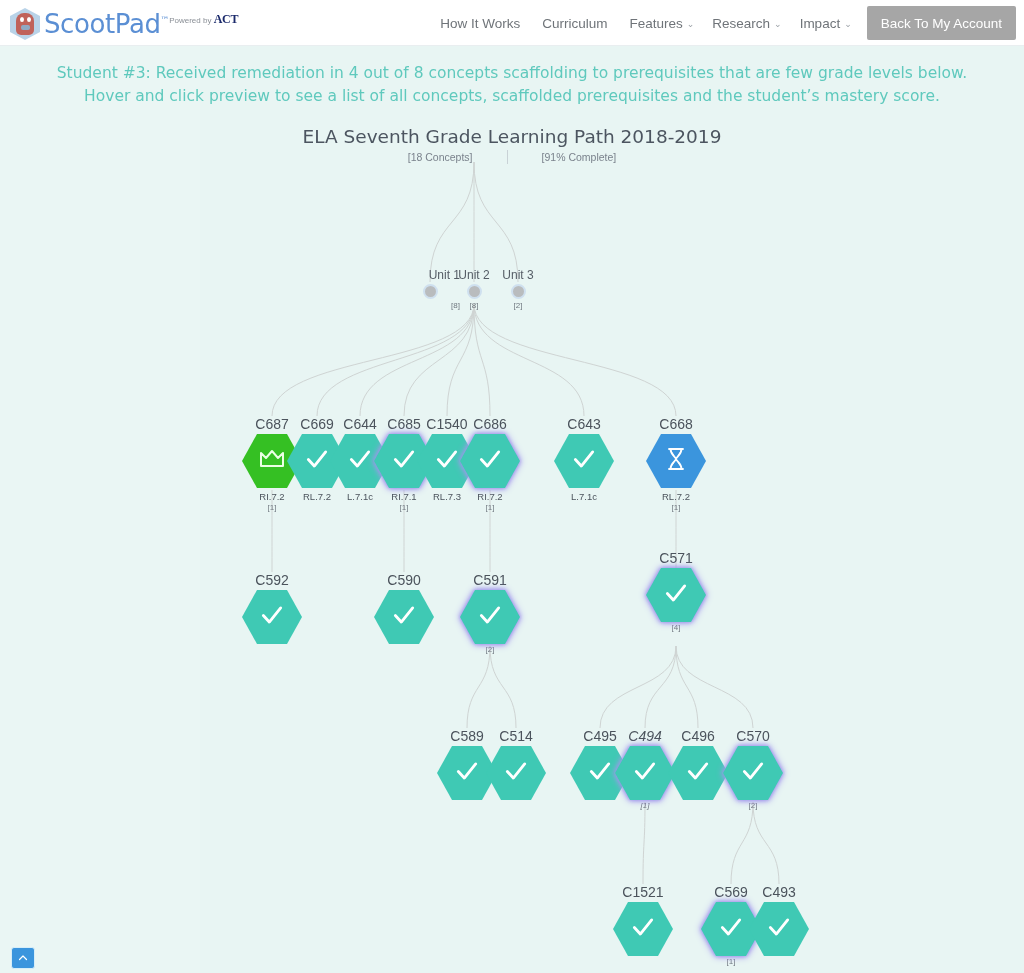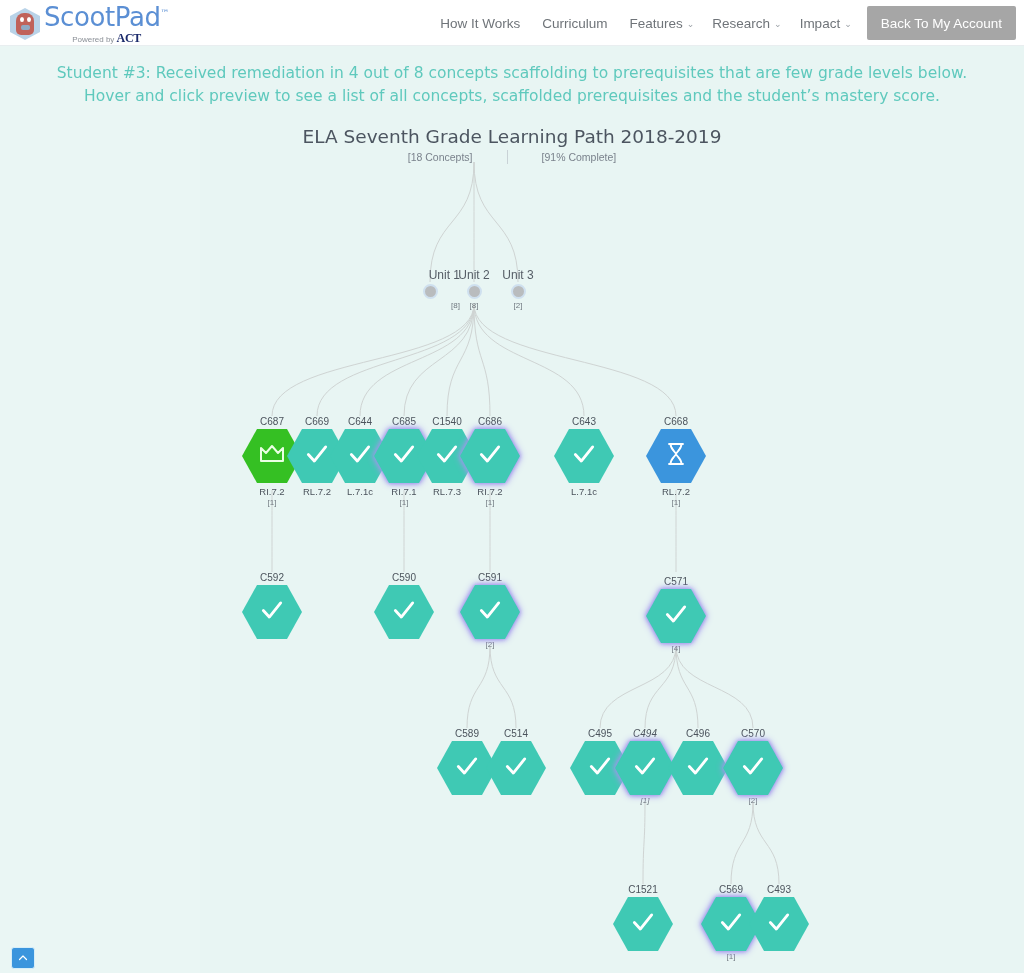--- a/index.html
+++ b/index.html
@@ -35,21 +35,21 @@
     border-radius:8px 8px 5px 5px;
   }
   .logo-badge .eye{
     position:absolute; top:9px; width:4px;height:5px;background:#fff;border-radius:50%;
   }
   .logo-badge .eye.l{ left:10px;}
   .logo-badge .eye.r{ left:17px;}
   .logo-badge .mouth{
     position:absolute; left:11px; top:17px; width:9px;height:5px;background:#8fa9c4;border-radius:2px;
   }
-  .logo-text-col{ display:flex; flex-direction:column; line-height:1;align-items:center; }
+  .logo-text-col{ display:flex; flex-direction:row; line-height:1; }
   .logo-word {
     font-size:26px; color:#5b8fd4; letter-spacing:-0.4px;
     font-family:"DejaVu Sans", sans-serif;
     position:relative;
   }
   .logo-tm{ font-size:9px; vertical-align:super; color:#5b8fd4; }
   .logo-sub{
     font-size:8px; color:#8a8f96; text-align:right; margin-top:2px;
     white-space:nowrap;
   }
@@ -118,21 +118,21 @@
     margin:0 auto;
   }
   .unit-count{ font-size:8px; color:#6f777f; margin-top:2px; }
 
   
   .node{
     position:absolute; width:66px; text-align:center;
     transform:translateX(-33px);
   }
   .node-id{
-    font-size:10px; color:#4b535c; margin-bottom:2px; white-space:nowrap;
+    font-size:14px; color:#4b535c; margin-bottom:2px; white-space:nowrap;
   }
   .hex{
     width:60px; height:54px; margin:0 auto; position:relative;
     display:flex; align-items:center; justify-content:center;
     clip-path: polygon(25% 0%, 75% 0%, 100% 50%, 75% 100%, 25% 100%, 0% 50%);
     background:#3fc9b4;
   }
   .hex.green{ background:#35c023; }
   .hex.blue{ background:#3b95dd; }
   .node.glow .hexwrap{
@@ -377,21 +377,21 @@
           <div class="node-id">C591</div>
           <div class="hexwrap">
             <div class="hex">
               <span><svg class="check" viewBox="0 0 24 24">
                   <path d="M4 12.5 L9.5 18.5 L20 5.5" fill="none" stroke="#fff" stroke-width="2.6" stroke-linecap="round" stroke-linejoin="round"></path>
                 </svg></span>
             </div>
           </div>
           <div class="node-count">[2]</div>
         </div>
-        <div class="node glow" style="left: 676px; top: 530px;">
+        <div class="node glow" style="left: 676px; top: 504px;">
           <div class="node-id">C571</div>
           <div class="hexwrap">
             <div class="hex">
               <span><svg class="check" viewBox="0 0 24 24">
                   <path d="M4 12.5 L9.5 18.5 L20 5.5" fill="none" stroke="#fff" stroke-width="2.6" stroke-linecap="round" stroke-linejoin="round"></path>
                 </svg></span>
             </div>
           </div>
           <div class="node-count">[4]</div>
         </div>

